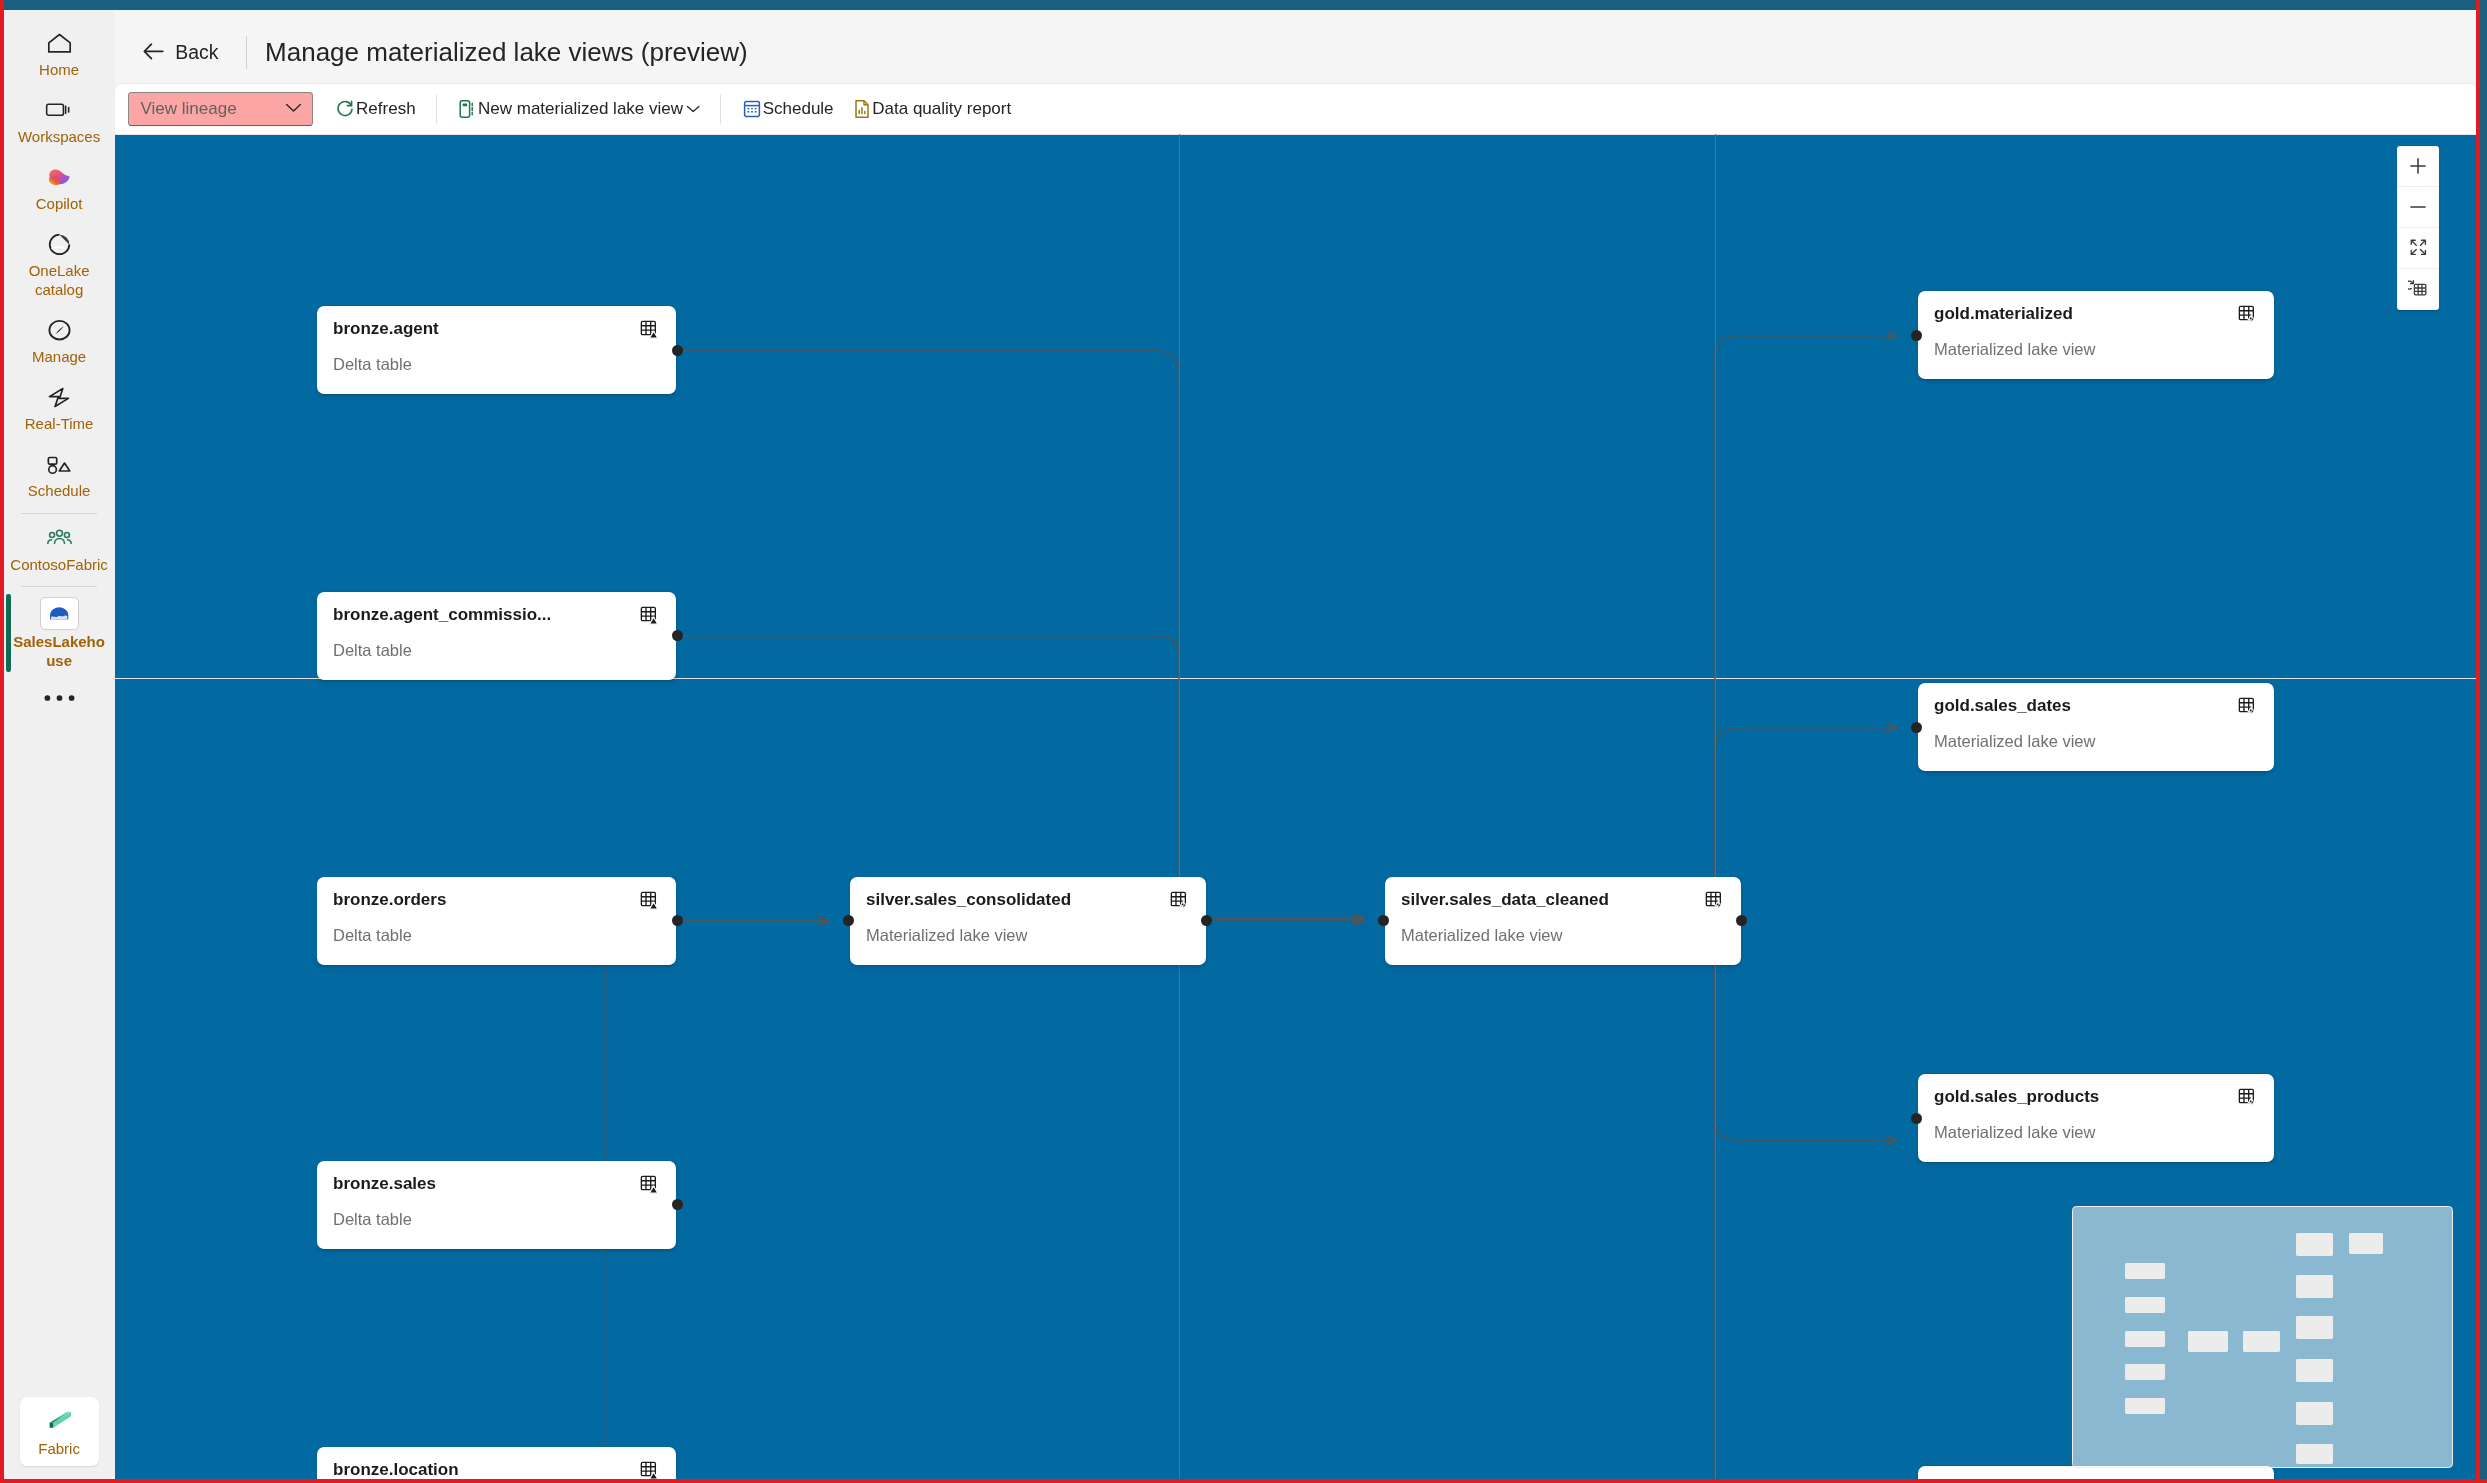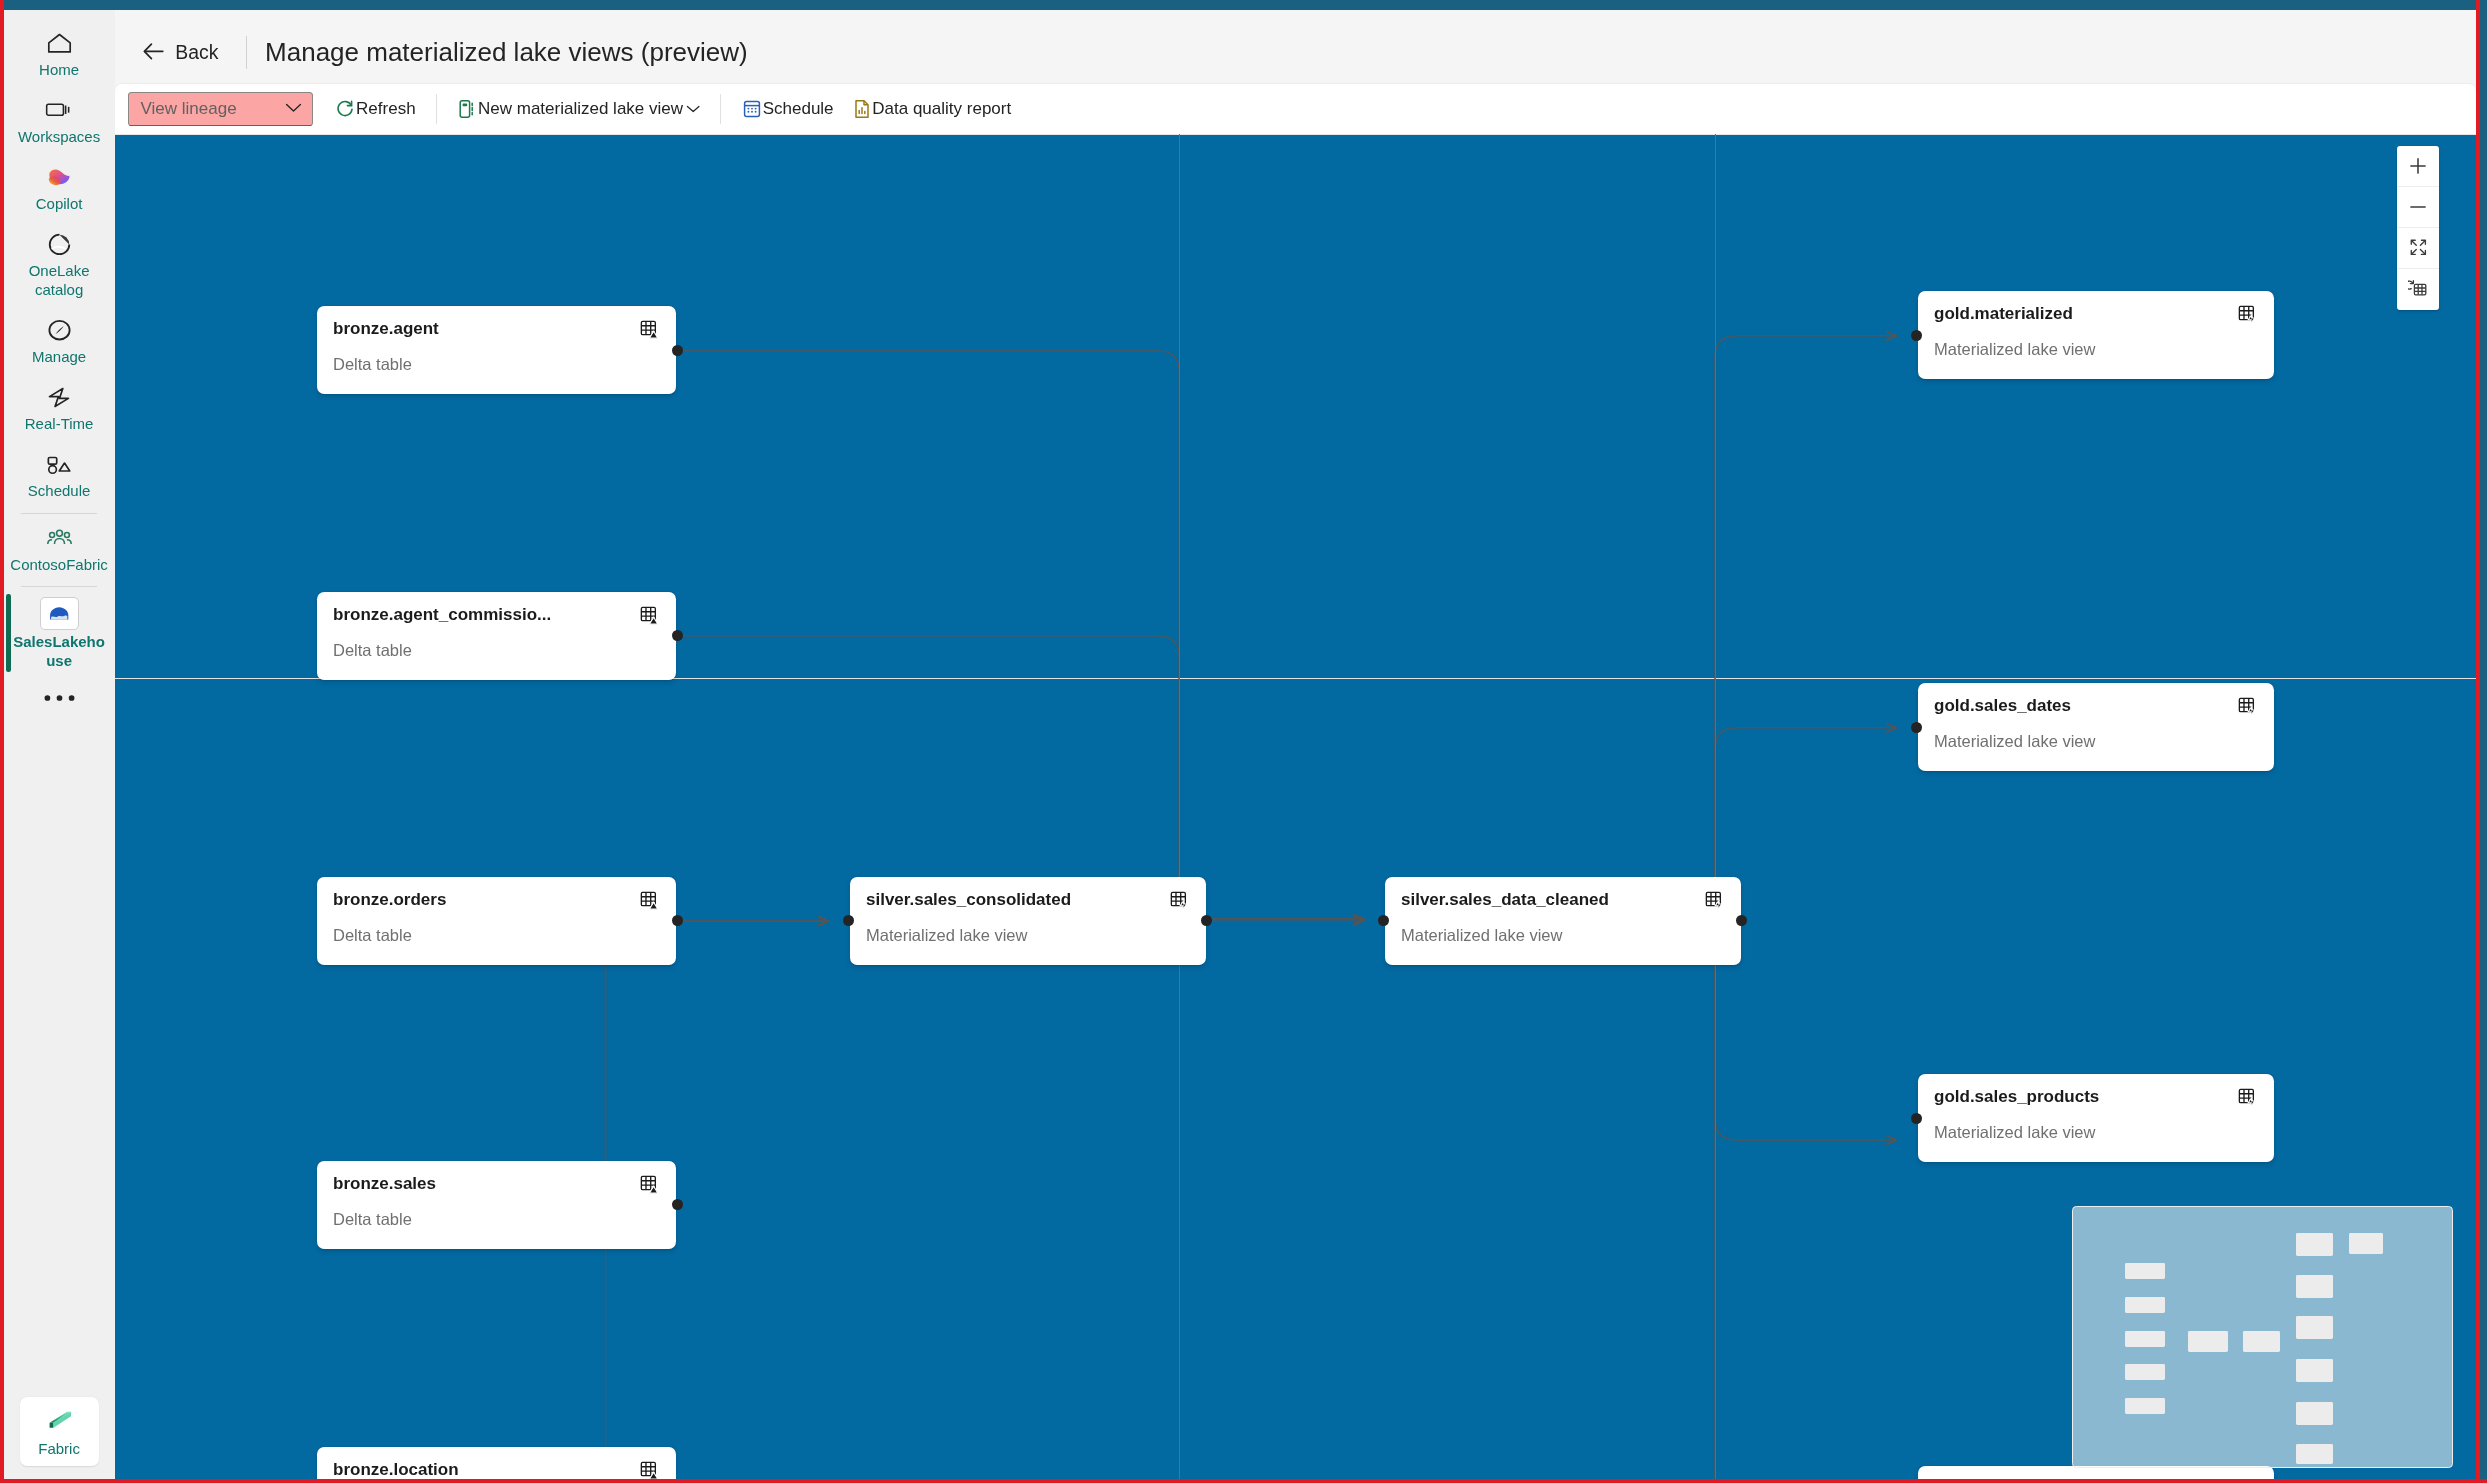--- a/index.html
+++ b/index.html
@@ -55,21 +55,21 @@
     position: relative;
   }
   .rail-icon {
     width: 33px; height: 29px;
     display: flex; align-items: center; justify-content: center;
     color: #242424;
   }
   .rail-label {
     margin-top: 3.6px;
     font-size: 15px; line-height: 18.7px;
-    color: #0f766e;
+    color: #a16207;
     text-align: center;
     max-width: 101px;
     word-break: break-word;
   }
   .rail-sep {
     width: 76px; height: 0.7px; background: #d6d6d6; margin: 4.3px 0 1.4px 0;
   }
   .rail-item.selected .rail-label { font-weight: bold; }
   .rail-item.selected::before {
     content: ""; position: absolute; left: 1.4px; top: 5.7px; bottom: 5.7px;

